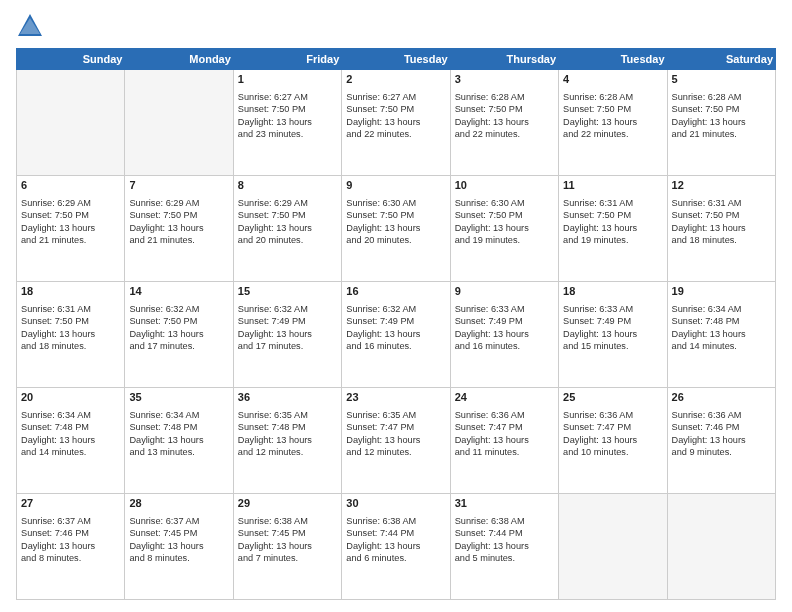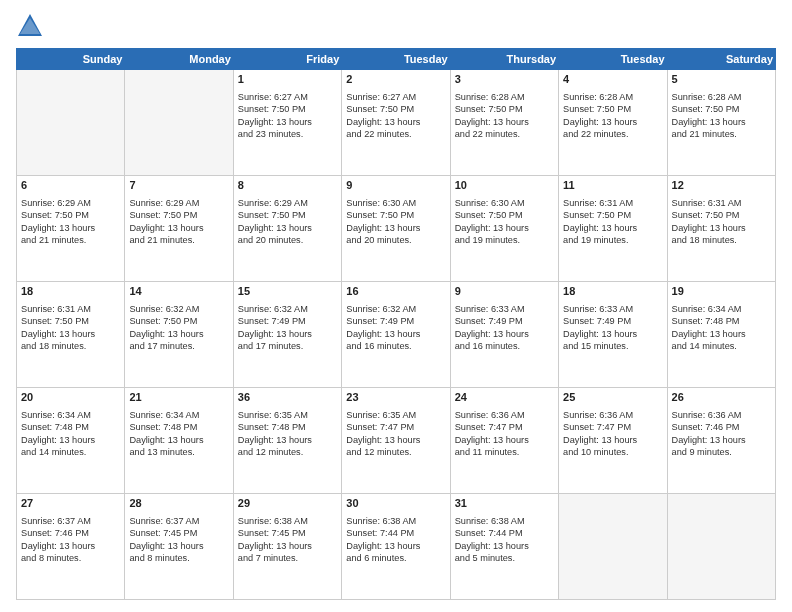--- a/index.html
+++ b/index.html
@@ -276,21 +276,21 @@
         </tr>
         <tr>
           <td>
             <span class="day-num">20</span>
             <div class="day-info" style="white-space: pre-line;">Sunrise: 6:34 AM
 Sunset: 7:48 PM
 Daylight: 13 hours
 and 14 minutes.</div>
           </td>
           <td>
-            <span class="day-num">21</span>
+            <span class="day-num">35</span>
             <div class="day-info" style="white-space: pre-line;">Sunrise: 6:34 AM
 Sunset: 7:48 PM
 Daylight: 13 hours
 and 13 minutes.</div>
           </td>
           <td>
             <span class="day-num">36</span>
             <div class="day-info" style="white-space: pre-line;">Sunrise: 6:35 AM
 Sunset: 7:48 PM
 Daylight: 13 hours

